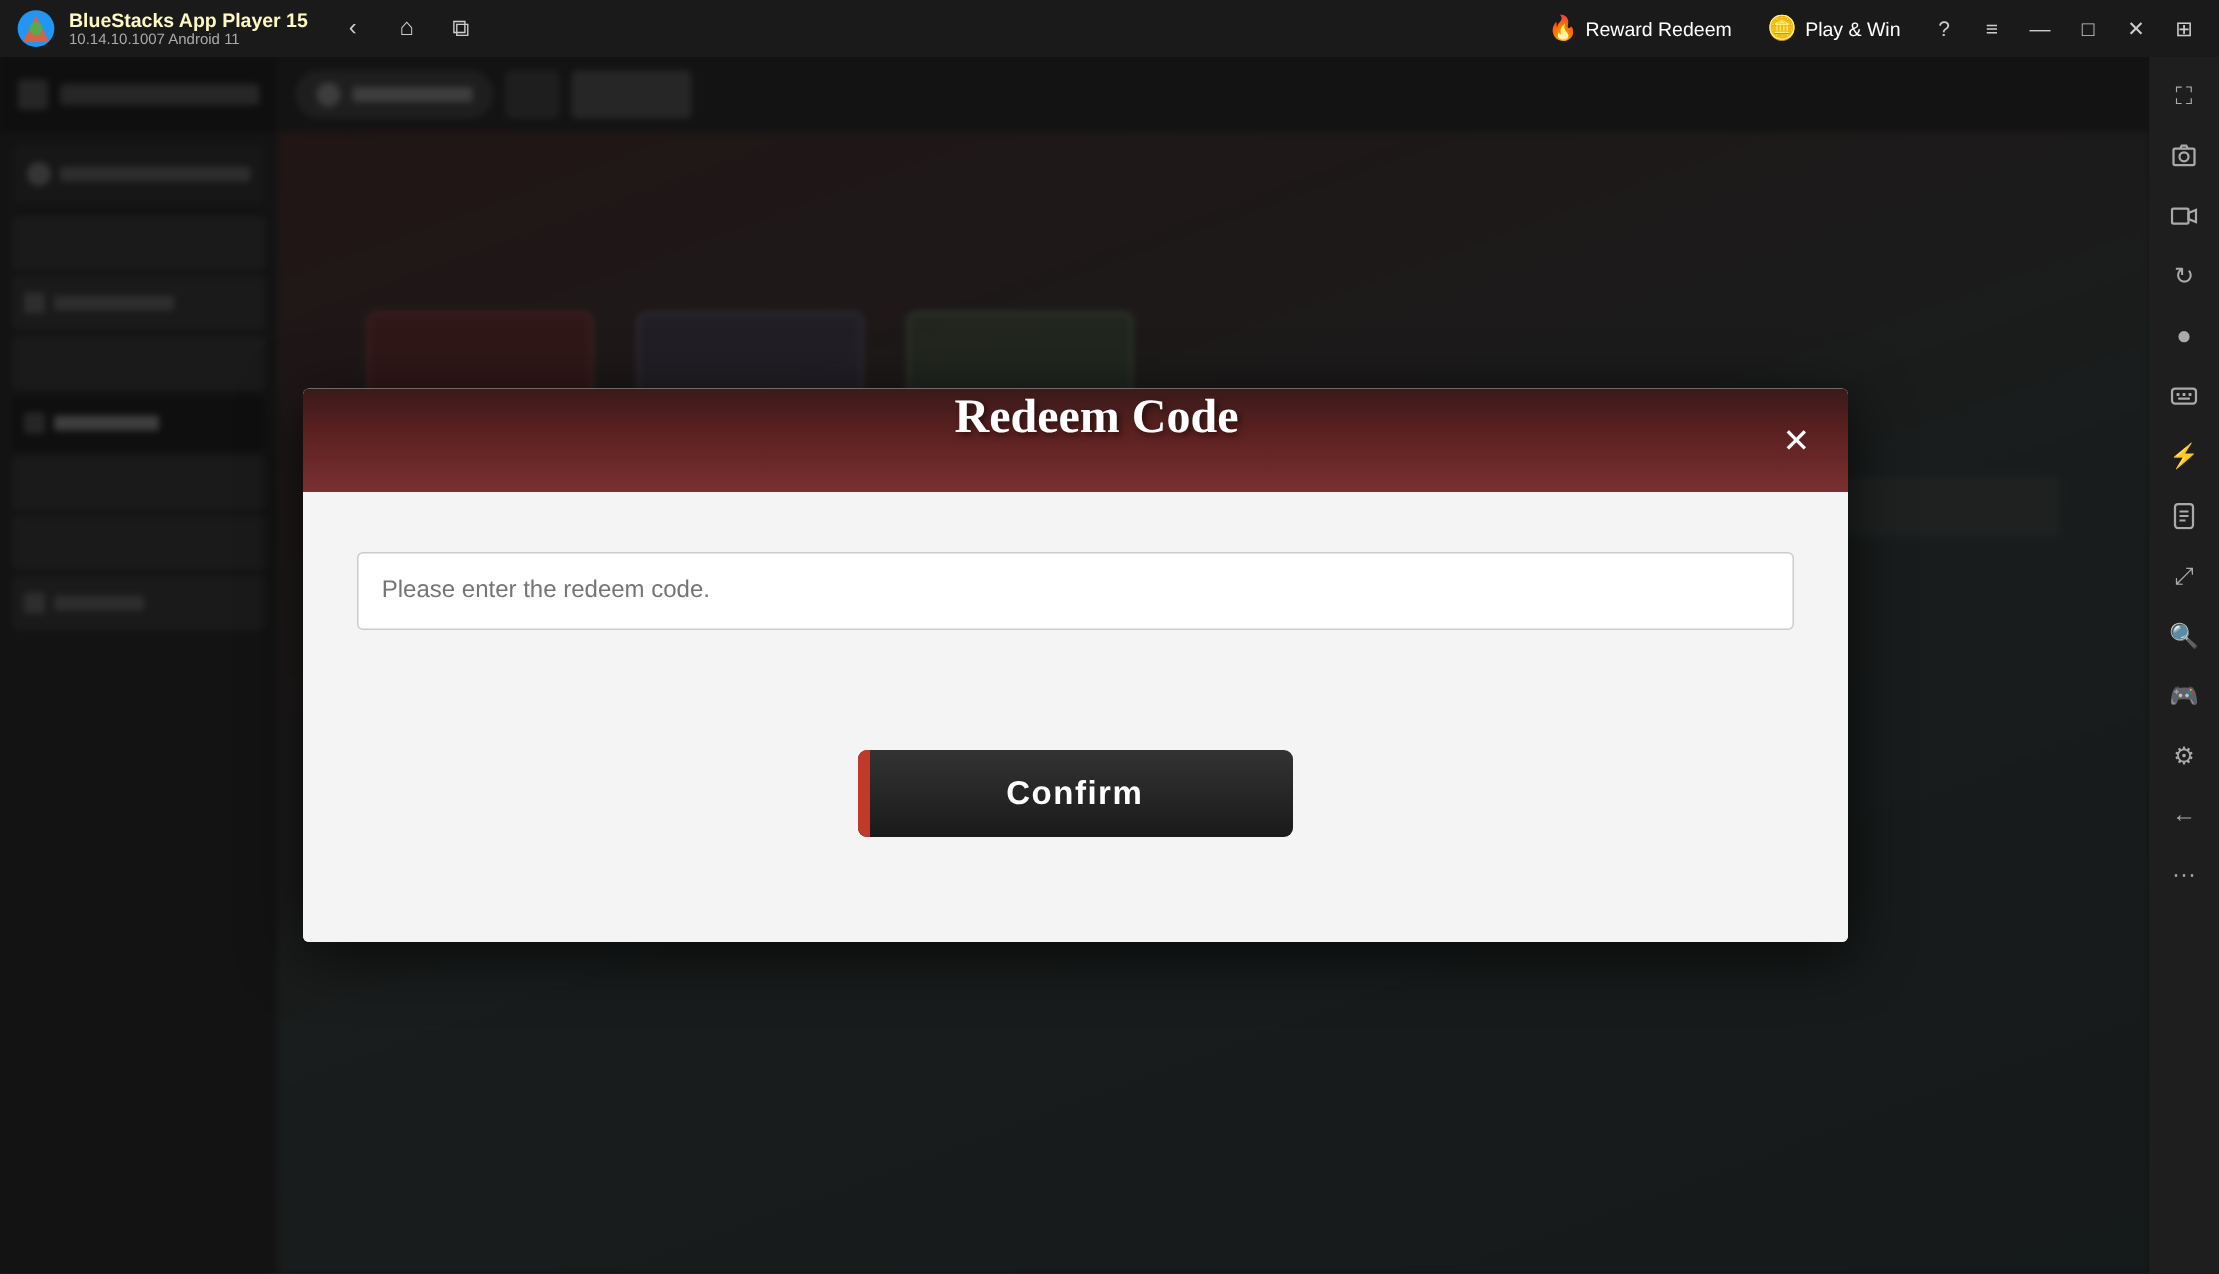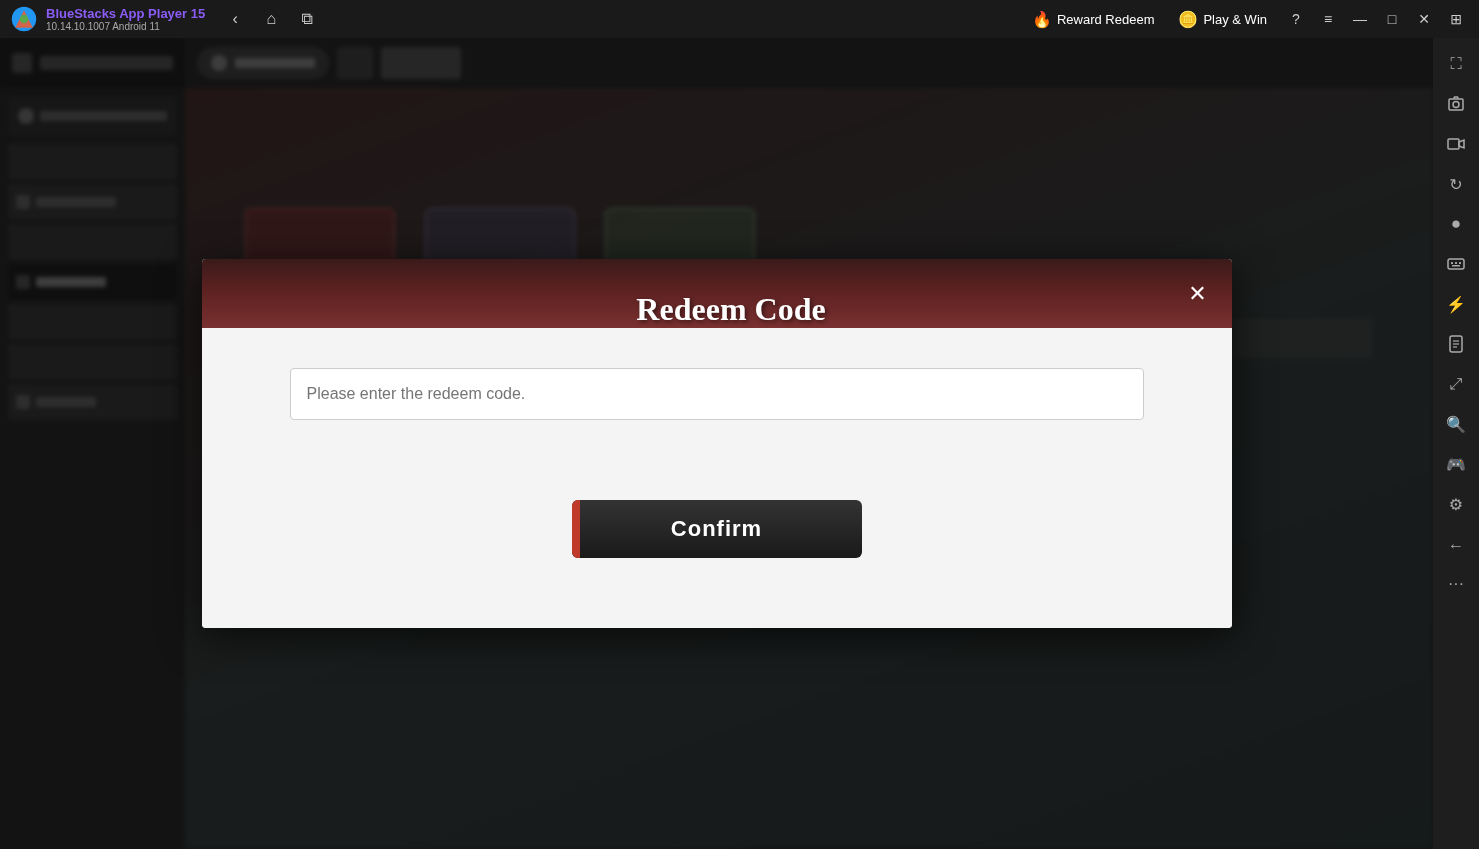--- a/index.html
+++ b/index.html
@@ -39,21 +39,21 @@
     }
 
     .title-bar-app-info {
       margin-left: 4px;
       display: flex;
       flex-direction: column;
       justify-content: center;
     }
 
     .title-bar-app-name {
-      color: #8b5cf6;
+      color: #fef9c3;
       font-size: 13px;
       font-weight: 600;
       line-height: 1.2;
     }
 
     .title-bar-app-version {
       color: #aaa;
       font-size: 10px;
     }
 
@@ -204,21 +204,21 @@
       border-radius: 4px;
       overflow: hidden;
       box-shadow: 0 8px 40px rgba(0,0,0,0.7);
       position: relative;
     }
 
     .modal-header {
       background: linear-gradient(180deg, #3a1a1a 0%, #5a2020 40%, #7a3030 100%);
       height: 69px;
       display: flex;
-      align-items: flex-end;
+      align-items: flex-start;
       justify-content: center;
       position: relative;
       padding-left: 29px;
     }
 
     .modal-title {
       color: #fff;
       font-size: 32px;
       font-weight: 700;
       text-shadow: 2px 2px 4px rgba(0,0,0,0.5);
@@ -235,21 +235,21 @@
       display: flex;
       align-items: center;
       justify-content: center;
       color: #fff;
       font-size: 22px;
       cursor: pointer;
       border-radius: 50%;
     }
 
     .modal-body {
-      padding: 40px 88px 50px;
+      padding: 40px 36px 50px;
       background: #f4f4f4;
       min-height: 300px;
     }
 
     .redeem-input {
       width: 100%;
       height: 52px;
       border: 1.5px solid #ccc;
       border-radius: 4px;
       padding: 0 16px;

